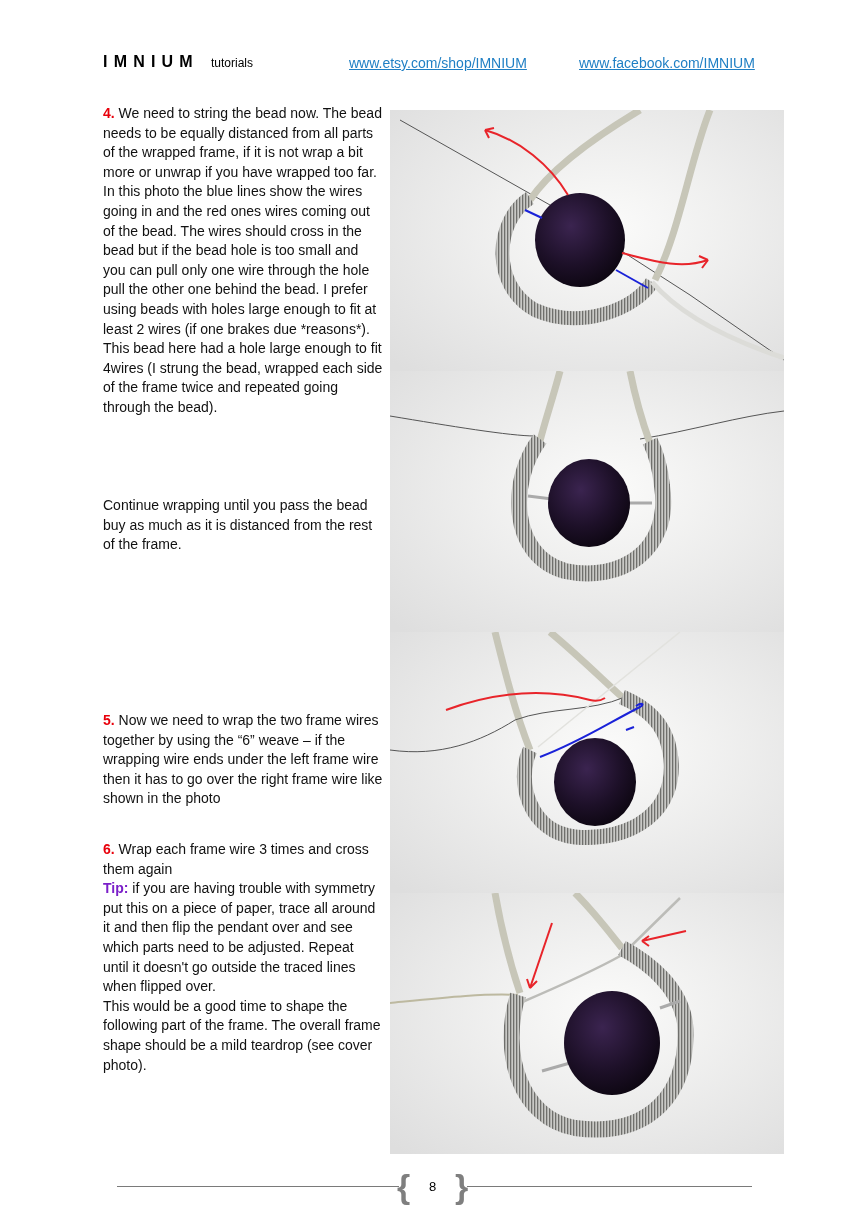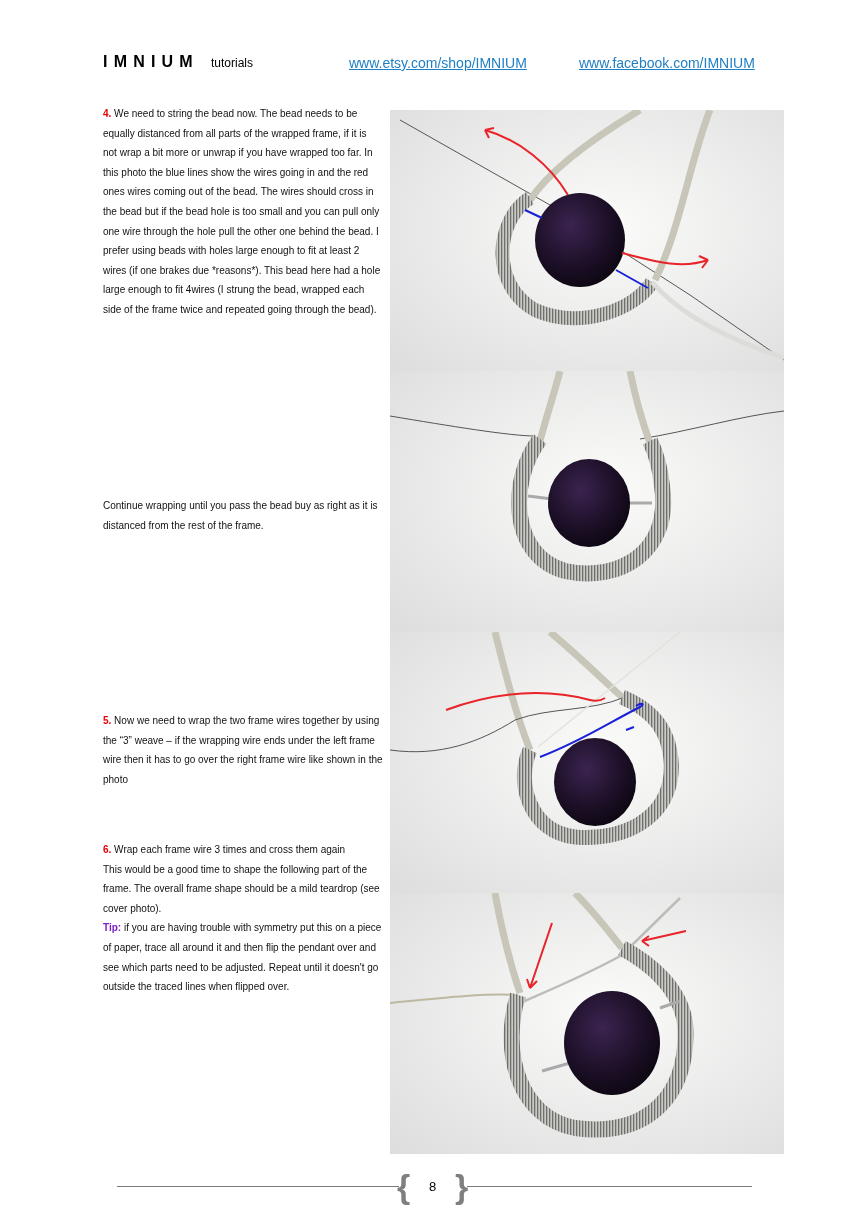--- a/index.html
+++ b/index.html
@@ -12,21 +12,21 @@
              font-weight: bold; font-size: 16px; letter-spacing: 6.2px; color: #000; }
     .brand-sub { position: absolute; left: 108px; top: 3px; font-family: "Liberation Sans", sans-serif;
                  font-size: 12px; color: #000; }
     .link { position: absolute; top: 2px; font-family: "Liberation Sans", sans-serif; font-size: 14px;
             color: #1f7fc4; text-decoration: underline; }
     .link-etsy { left: 220px; margin-left: 26px; }
     .link-fb { left: 476px; text-align: center; }
 
     
     .col { position: absolute; left: 103px; width: 280px; font-family: "Liberation Sans", sans-serif;
-           font-size: 10px; line-height: 19.6px; color: #111; }
+           font-size: 14px; line-height: 19.6px; color: #111; }
     .col p { margin: 0; }
     .stepnum { color: #e8000b; font-weight: bold; }
     .tip { color: #7b1fc9; font-weight: bold; }
     .block-4 { top: 104px; }
     .block-cont { top: 496px; }
     .block-5 { top: 711px; }
     .block-6 { top: 840px; }
 
     
     .photos { position: absolute; left: 390px; top: 110px; width: 394px; }
@@ -53,31 +53,31 @@
   <span class="brand-sub">tutorials</span>
   <a class="link link-etsy">www.etsy.com/shop/IMNIUM</a>
   <a class="link link-fb">www.facebook.com/IMNIUM</a>
 </div>
 
 <div class="col block-4">
   <p><span class="stepnum">4.</span><span> We need to string the bead now. The bead needs to be equally distanced from all parts of the wrapped frame, if it is not wrap a bit more or unwrap if you have wrapped too far. In this photo the blue lines show the wires going in and the red ones wires coming out of the bead. The wires should cross in the bead but if the bead hole is too small and you can pull only one wire through the hole pull the other one behind the bead. I prefer using beads with holes large enough to fit at least 2 wires (if one brakes due *reasons*). This bead here had a hole large enough to fit 4wires (I strung the bead, wrapped each side of the frame twice and repeated going through the bead).</span></p>
 </div>
 
 <div class="col block-cont">
-  <p>Continue wrapping until you pass the bead buy as right as it is distanced from the rest of the frame.</p>
+  <p>Continue wrapping until you pass the bead buy as much as it is distanced from the rest of the frame.</p>
 </div>
 
 <div class="col block-5">
-  <p><span class="stepnum">5.</span><span> Now we need to wrap the two frame wires together by using the “3” weave – if the wrapping wire ends under the left frame wire then it has to go over the right frame wire like shown in the photo</span></p>
+  <p><span class="stepnum">5.</span><span> Now we need to wrap the two frame wires together by using the “6” weave – if the wrapping wire ends under the left frame wire then it has to go over the right frame wire like shown in the photo</span></p>
 </div>
 
 <div class="col block-6">
   <p><span class="stepnum">6.</span><span> Wrap each frame wire 3 times and cross them again</span></p>
+  <p><span class="tip">Tip:</span><span> if you are having trouble with symmetry put this on a piece of paper, trace all around it and then flip the pendant over and see which parts need to be adjusted. Repeat until it doesn't go outside the traced lines when flipped over.</span></p>
   <p>This would be a good time to shape the following  part of the frame. The overall frame shape should be a mild teardrop (see cover photo).</p>
-  <p><span class="tip">Tip:</span><span> if you are having trouble with symmetry put this on a piece of paper, trace all around it and then flip the pendant over and see which parts need to be adjusted. Repeat until it doesn't go outside the traced lines when flipped over.</span></p>
 </div>
 
 <div class="photos">
 
   <div class="photo">
     <svg width="394" height="261" viewBox="0 0 394 261">
       <defs>
         <radialGradient id="bg1" cx="55%" cy="45%" r="75%">
             <stop offset="0" stop-color="#fbfbfa"></stop>
             <stop offset="1" stop-color="#dedede"></stop>

